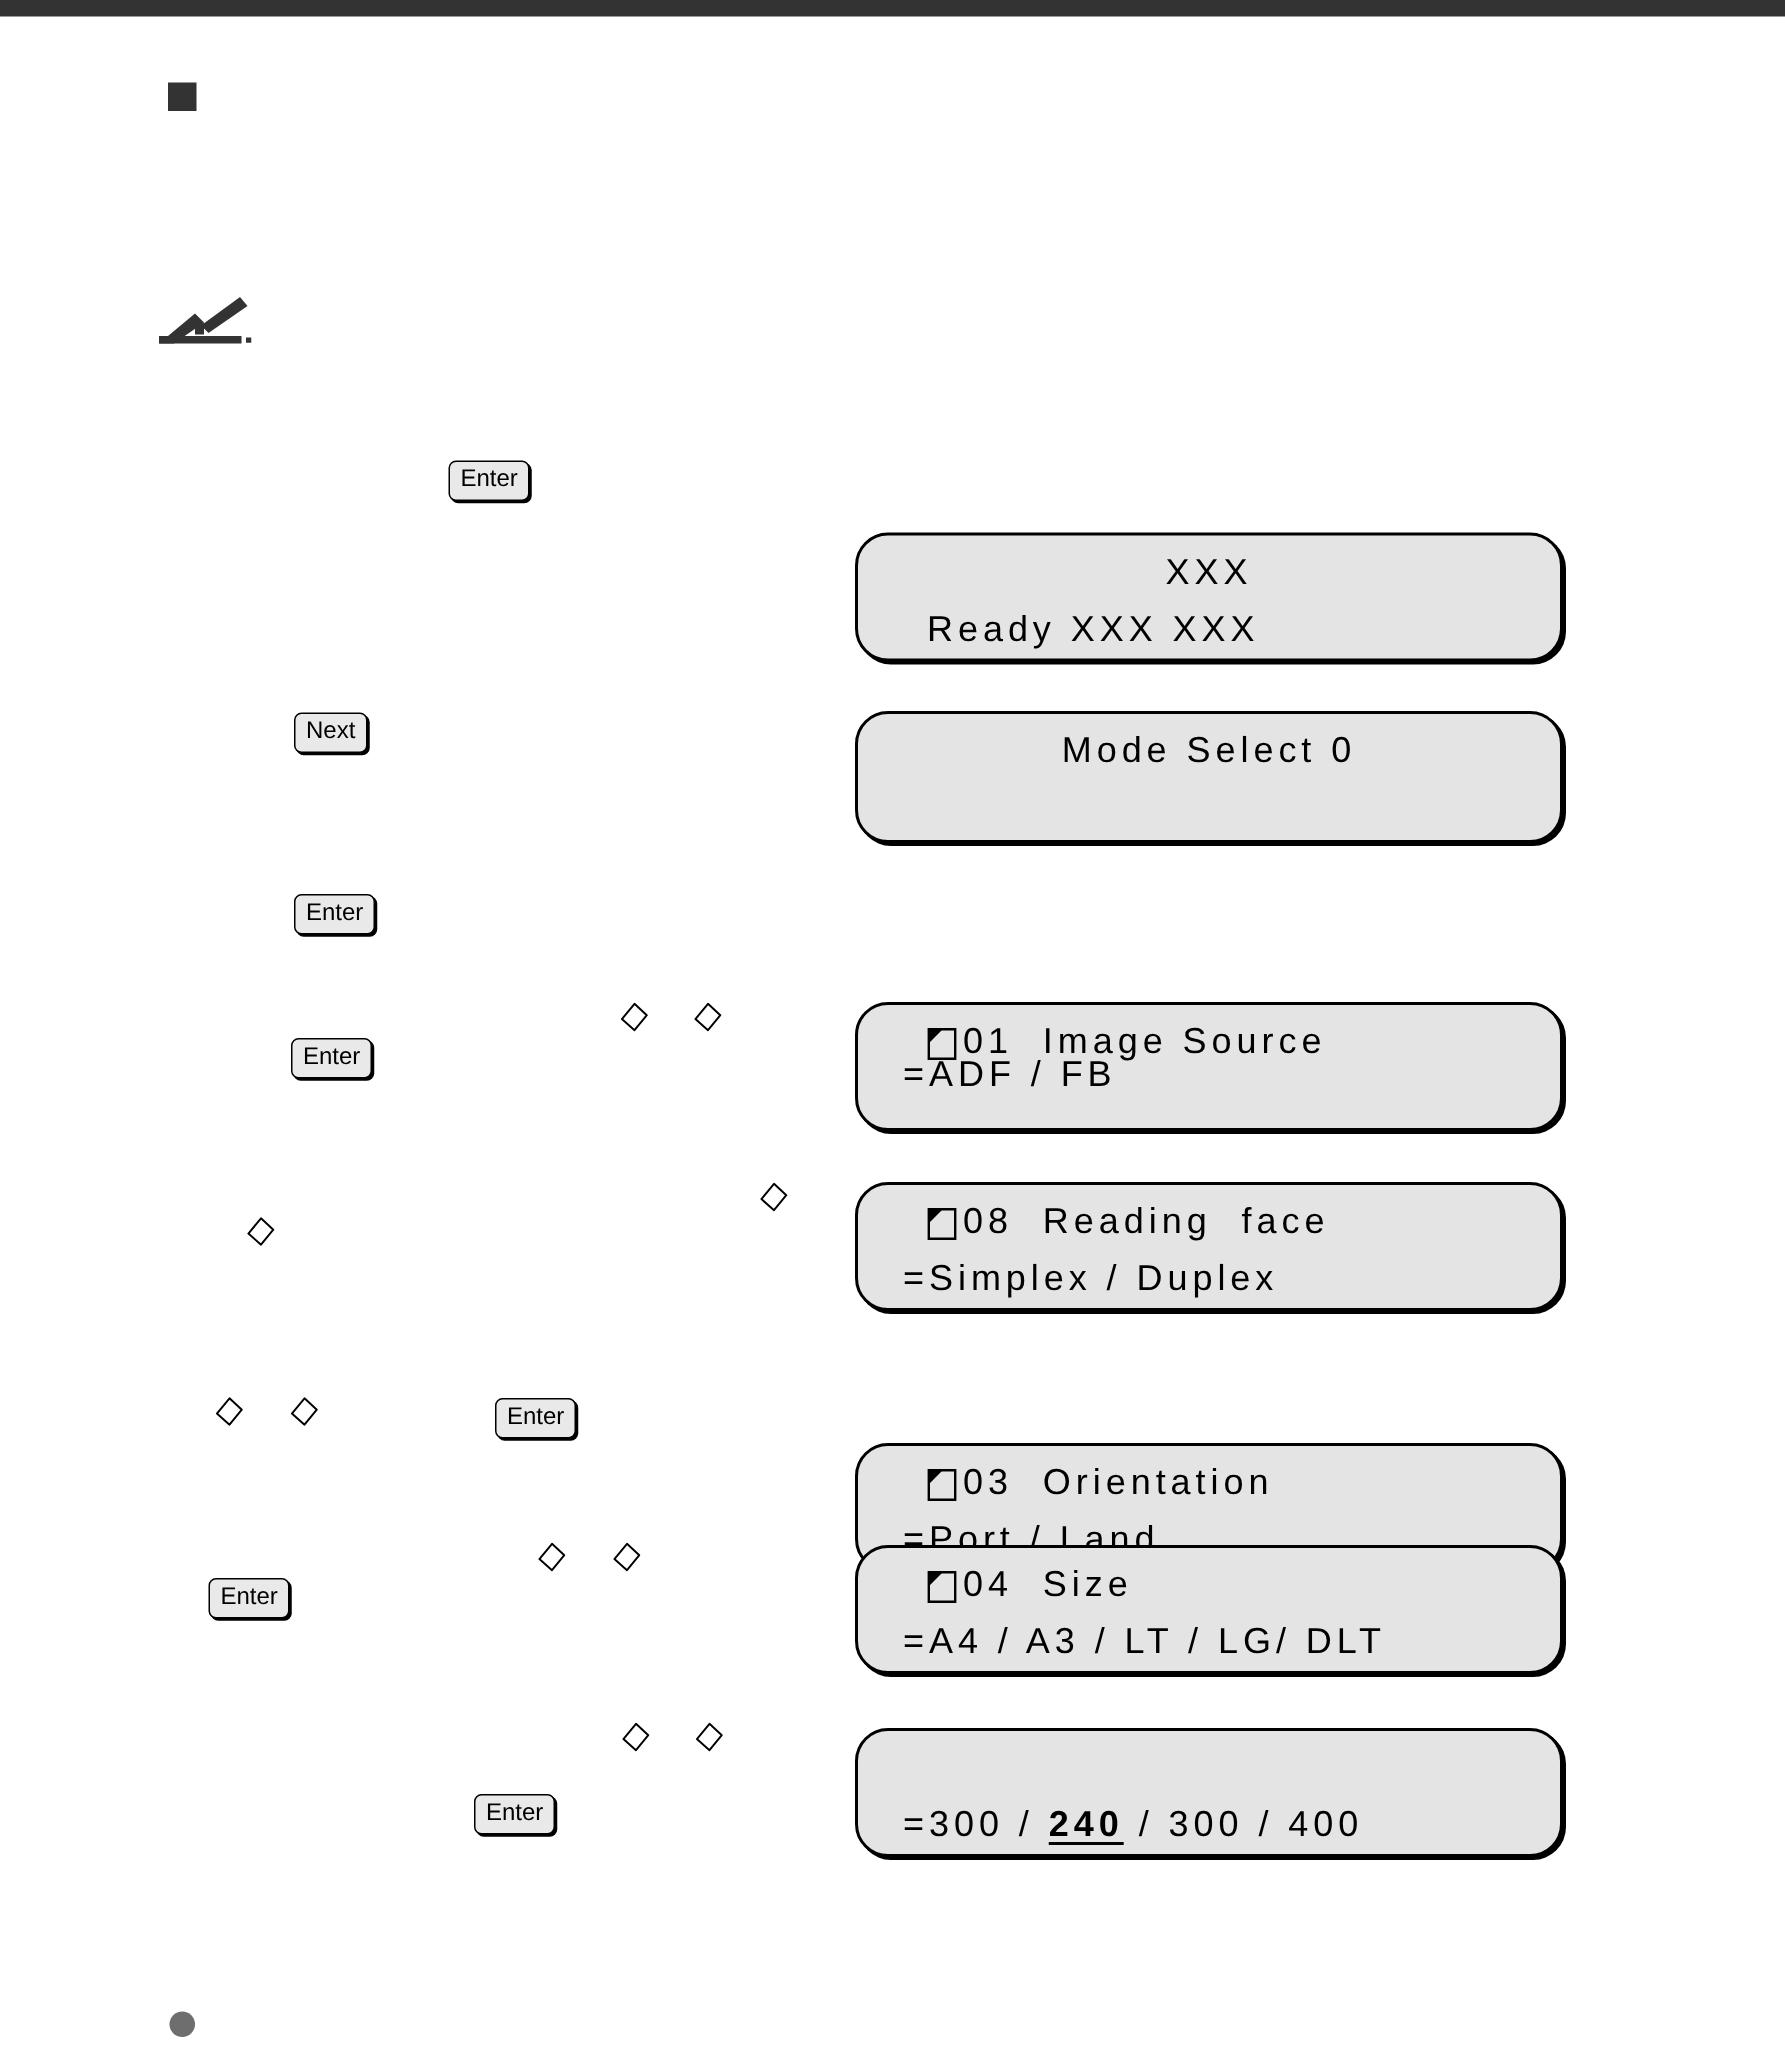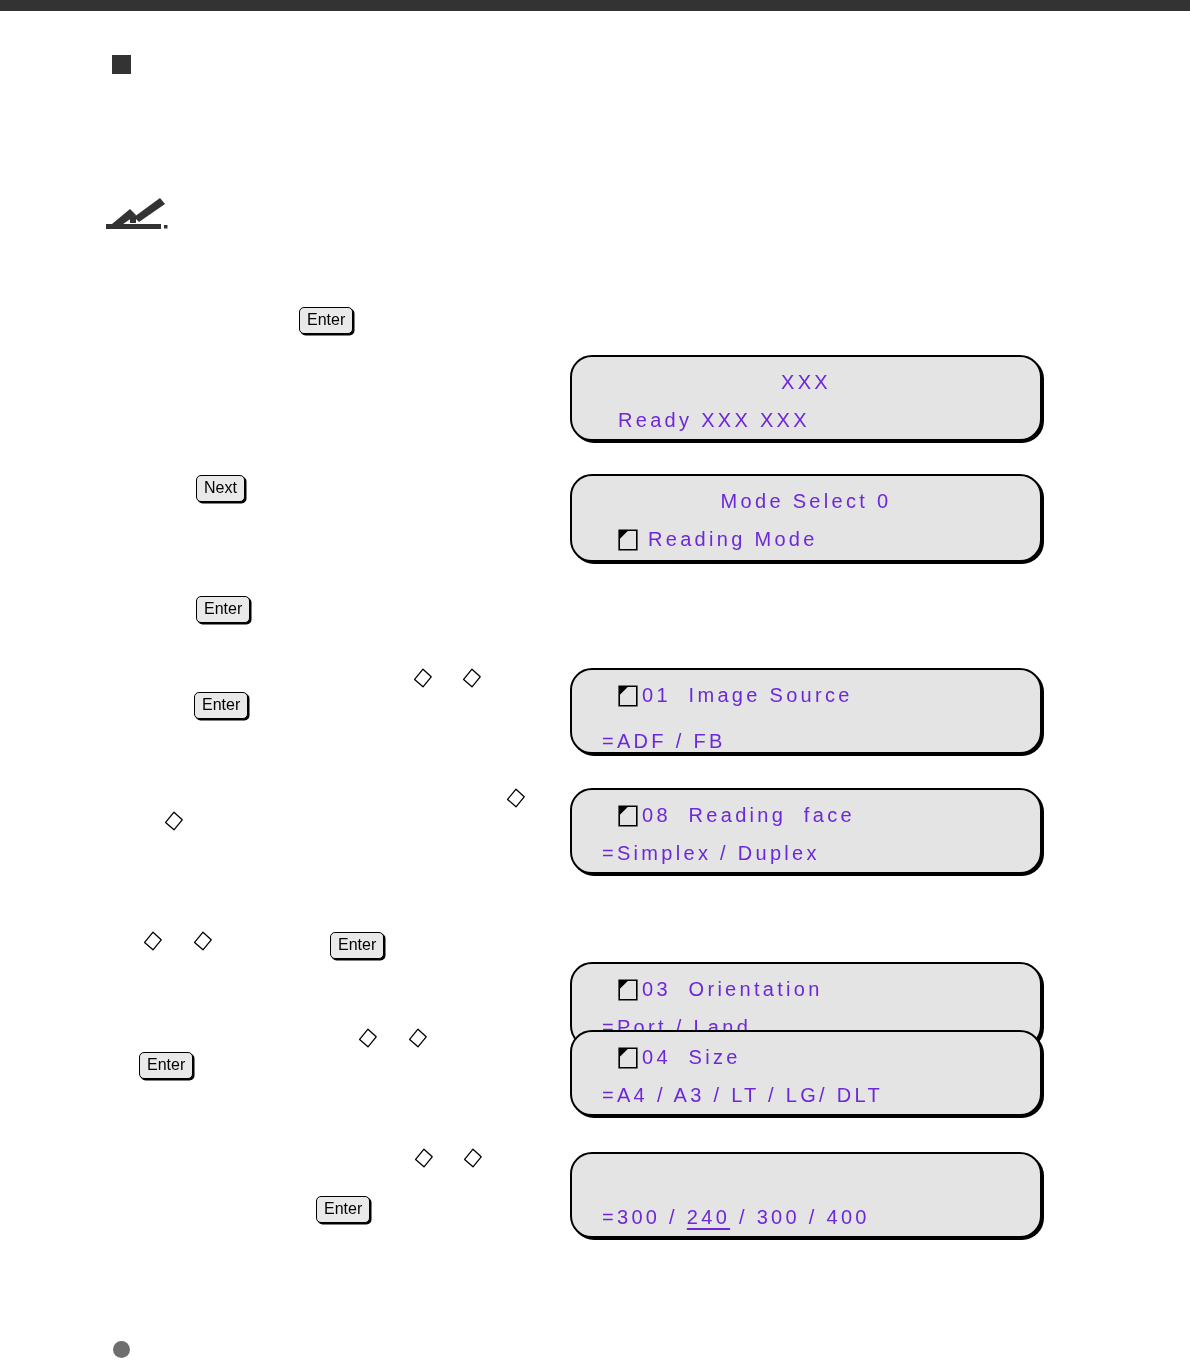--- a/index.html
+++ b/index.html
@@ -98,23 +98,23 @@
     border: 2.2px solid #000000;
     border-radius: 22px;
     box-shadow: 2px 2px 0 #000000;
     padding: 0;
   }
   .lcd-line {
     position: absolute;
     left: 0;
     width: 100%;
     font-family: "Liberation Sans", sans-serif;
-    font-size: 20px;
+    font-size: 24px;
     letter-spacing: 3.3px;
-    color: #6d28d9;
+    color: #000000;
     white-space: pre;
     display: flex;
     align-items: center;
   }
   .lcd-line.center { justify-content: center; padding-right: 50px; }
   .lcd-line.left   { justify-content: flex-start; padding-left: 22px; margin-left: 24px; }
   .lcd-line.indent { justify-content: flex-start; padding-left: 30px; }
 
   .page-icon {
     display: inline-block;
@@ -124,20 +124,21 @@
     flex: 0 0 auto;
     position: relative;
     top: 1px;
   }
   .page-icon.gap { margin-right: 10px; }
 
   .underlined {
     text-decoration: underline;
     text-underline-offset: 4px;
     text-decoration-thickness: 2.2px;
+    font-weight: bold;
   }
 </style>
 </head>
 <body>
 
 <div id="page">
 
   <div class="top-bar"></div>
 
   <div class="square-bullet"></div>
@@ -208,31 +209,27 @@
       </svg></span>
     <span class="diamond" style="left: 462px; top: 1147px;"><svg viewBox="0 0 22 22" width="22" height="22" aria-hidden="true">
         <path d="M11 2.2 L19.2 9.8 L11 19.8 L2.6 12.4 Z" fill="none" stroke="#000" stroke-width="1.3" stroke-linejoin="round"></path>
       </svg></span>
     <div class="lcd" style="top: 355px; height: 86px;">
       <div class="lcd-line center" style="top: 6px; height: 38px;"><span>XXX</span></div>
       <div class="lcd-line left" style="top: 44px; height: 38px;"><span>Ready XXX XXX</span></div>
     </div>
     <div class="lcd" style="top: 474px; height: 88px;">
       <div class="lcd-line center" style="top: 6px; height: 38px;"><span>Mode Select 0</span></div>
-      <div class="lcd-line left" style="top: 44px; height: 38px;"><span class="page-icon gap"><svg viewBox="0 0 20 22" width="20" height="22" aria-hidden="true">
-            <path d="M1.2 1.2 H18.8 V20.8 H1.2 Z" fill="none" stroke="#000" stroke-width="1.6"></path>
-            <polygon points="1.2,1.2 10.5,1.2 1.2,10.5" fill="#000"></polygon>
-          </svg></span><span>Reading Mode</span></div>
     </div>
     <div class="lcd" style="top: 668px; height: 86px;">
       <div class="lcd-line left" style="top: 6px; height: 38px;"><span class="page-icon"><svg viewBox="0 0 20 22" width="20" height="22" aria-hidden="true">
             <path d="M1.2 1.2 H18.8 V20.8 H1.2 Z" fill="none" stroke="#000" stroke-width="1.6"></path>
             <polygon points="1.2,1.2 10.5,1.2 1.2,10.5" fill="#000"></polygon>
           </svg></span><span>01  Image Source</span></div>
-      <div class="lcd-line indent" style="top: 52px; height: 38px;"><span>=ADF / FB</span></div>
+      <div class="lcd-line indent" style="top: 28px; height: 38px;"><span>=ADF / FB</span></div>
     </div>
     <div class="lcd" style="top: 788px; height: 86px;">
       <div class="lcd-line left" style="top: 6px; height: 38px;"><span class="page-icon"><svg viewBox="0 0 20 22" width="20" height="22" aria-hidden="true">
             <path d="M1.2 1.2 H18.8 V20.8 H1.2 Z" fill="none" stroke="#000" stroke-width="1.6"></path>
             <polygon points="1.2,1.2 10.5,1.2 1.2,10.5" fill="#000"></polygon>
           </svg></span><span>08  Reading  face</span></div>
       <div class="lcd-line indent" style="top: 44px; height: 38px;"><span>=Simplex / Duplex</span></div>
     </div>
     <div class="lcd" style="top: 962px; height: 86px;">
       <div class="lcd-line left" style="top: 6px; height: 38px;"><span class="page-icon"><svg viewBox="0 0 20 22" width="20" height="22" aria-hidden="true">

